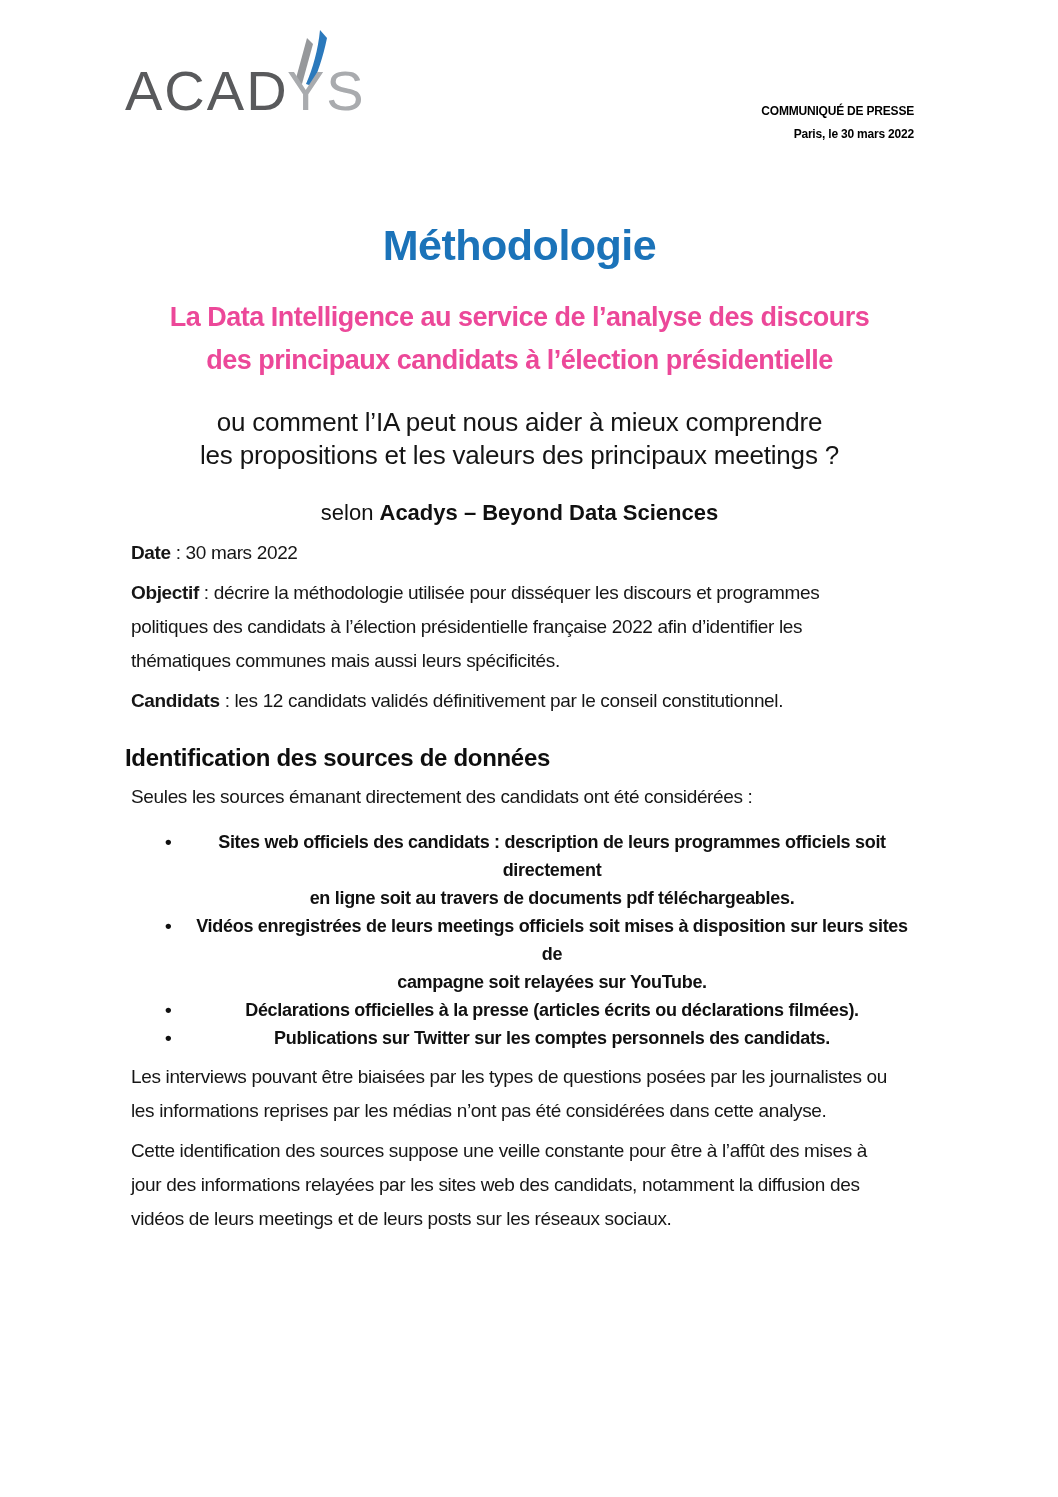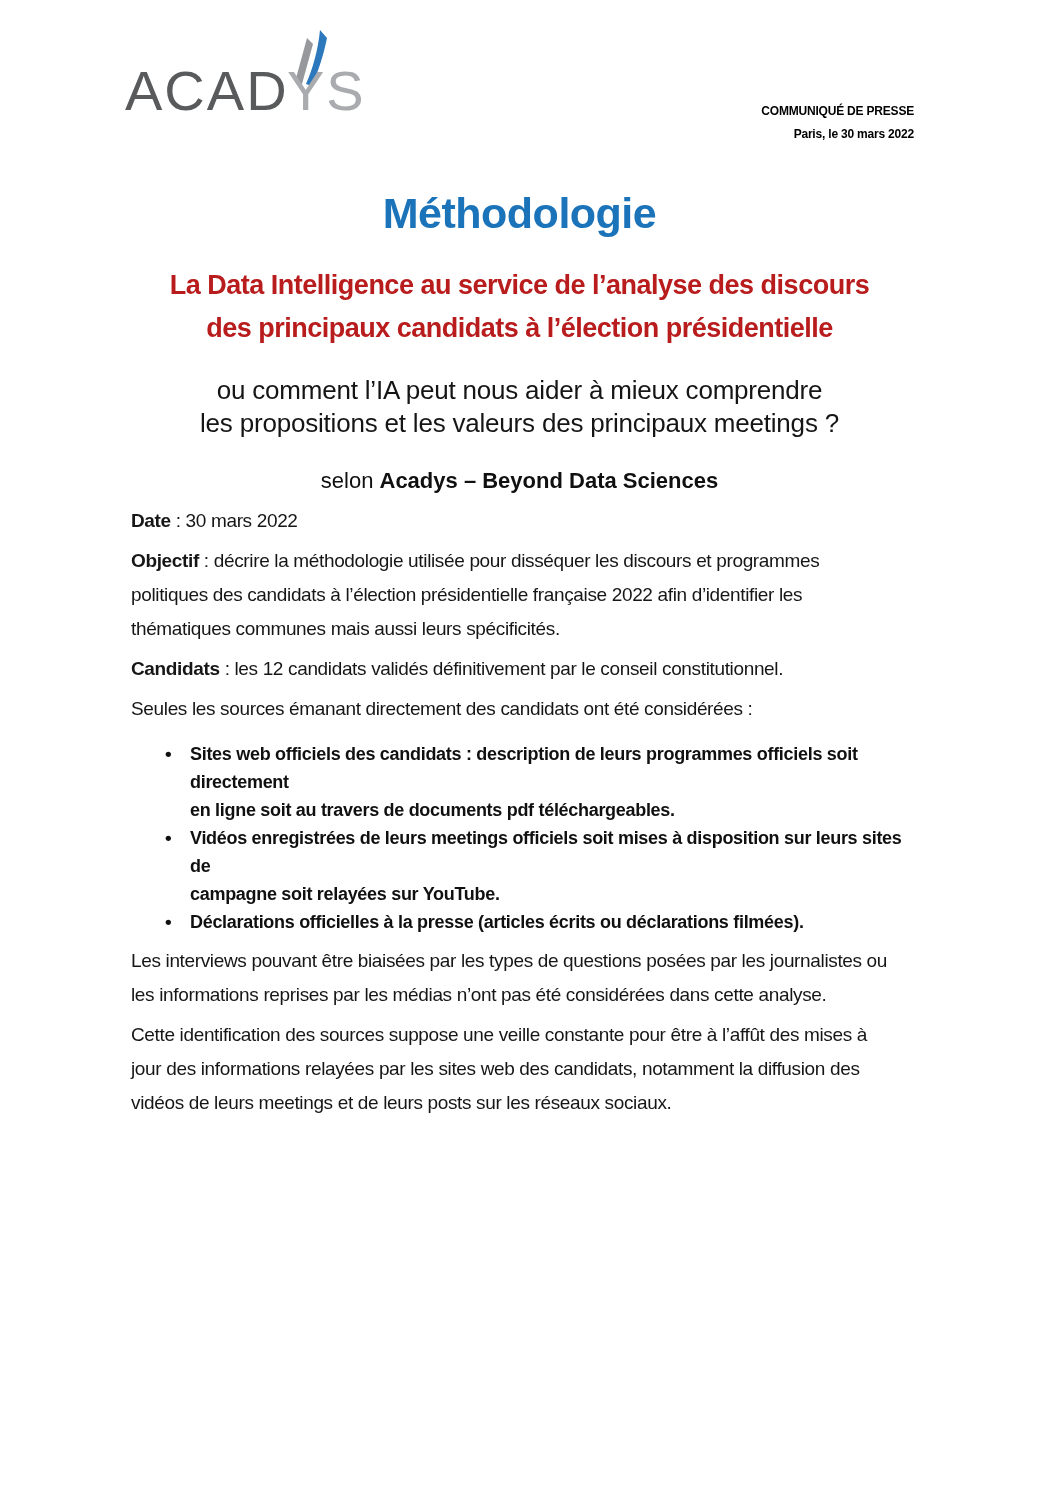--- a/index.html
+++ b/index.html
@@ -14,48 +14,48 @@
     overflow:hidden;
   }
   .top{display:flex;justify-content:space-between;align-items:flex-start;height:92px;}
   .logo svg{display:block;}
   .press{
     text-align:right;margin-top:72px;
     font-size:12px;font-weight:bold;line-height:23px;
     letter-spacing:-0.2px;color:#000;
   }
   h1.doc-title{
-    margin:68px 0 0;text-align:center;
+    margin:100px 0 0;text-align:center;
     font-size:43px;line-height:50px;letter-spacing:-0.5px;
     color:#1b73b9;font-weight:bold;
   }
   .headline{
     margin-top:26px;text-align:center;font-weight:bold;
-    font-size:27px;line-height:43px;letter-spacing:-0.5px;color:#b91c1c;
+    font-size:27px;line-height:43px;letter-spacing:-0.5px;color:#ec4899;
   }
   .sub{
     margin-top:24px;text-align:center;
     font-size:26px;line-height:33px;letter-spacing:-0.2px;color:#151515;
   }
   .byline{margin:26px 0 8px;text-align:center;font-size:22px;line-height:30px;color:#101010;}
   .b{font-weight:bold;}
   p.body{margin:6px;font-size:19px;line-height:34px;letter-spacing:-0.35px;color:#161616;}
   .pre{white-space:pre-line;}
   .m-date{margin-top:54px;}
   .m-obj{margin-top:18px;}
   .m-cand{margin-top:12px;}
   h3.section-heading{
     margin:24px 0 0;font-size:24px;line-height:32px;
     letter-spacing:-0.3px;color:#0e0e0e;font-weight:bold;
   }
   .m-intro{margin-top:20px;}
   ul.bullets{
     margin:14px 0 8px;padding:0;list-style:none;
     font-weight:bold;font-size:18px;line-height:28px;
-    letter-spacing:-0.3px;color:#101010;
+    letter-spacing:-0.3px;color:#101010;text-align:center;
   }
   ul.bullets li{position:relative;padding-left:65px;white-space:pre-line;}
   ul.bullets li::before{content:"\2022";position:absolute;left:40px;top:0;font-size:19px;}
   .m-note{margin-top:16px;}
   .m-follow{margin-top:14px;}
 </style>
 </head>
 <body>
 
 <div class="page">
@@ -90,29 +90,31 @@
   <p class="byline"><span>selon </span><span class="b">Acadys – Beyond Data Sciences</span></p>
 
   <p class="body m-date"><span class="b">Date</span><span> : 30 mars 2022</span></p>
 
   <p class="body m-obj"><span class="b">Objectif</span><span class="pre"> : décrire la méthodologie utilisée pour disséquer les discours et programmes
 politiques des candidats à l’élection présidentielle française 2022 afin d’identifier les
 thématiques communes mais aussi leurs spécificités.</span></p>
 
   <p class="body m-cand"><span class="b">Candidats</span><span> : les 12 candidats validés définitivement par le conseil constitutionnel.</span></p>
 
+  <h3 class="section-heading">Identification des sources de données</h3>
 
   <p class="body m-intro">Seules les sources émanant directement des candidats ont été considérées :</p>
 
   <ul class="bullets">
     <li>Sites web officiels des candidats : description de leurs programmes officiels soit directement
 en ligne soit au travers de documents pdf téléchargeables.</li>
     <li>Vidéos enregistrées de leurs meetings officiels soit mises à disposition sur leurs sites de
 campagne soit relayées sur YouTube.</li>
     <li>Déclarations officielles à la presse (articles écrits ou déclarations filmées).</li>
+    <li>Publications sur Twitter sur les comptes personnels des candidats.</li>
   </ul>
 
   <p class="body pre m-note">Les interviews pouvant être biaisées par les types de questions posées par les journalistes ou
 les informations reprises par les médias n’ont pas été considérées dans cette analyse.</p>
 
   <p class="body pre m-follow">Cette identification des sources suppose une veille constante pour être à l’affût des mises à
 jour des informations relayées par les sites web des candidats, notamment la diffusion des
 vidéos de leurs meetings et de leurs posts sur les réseaux sociaux.</p>
 
 </div>

